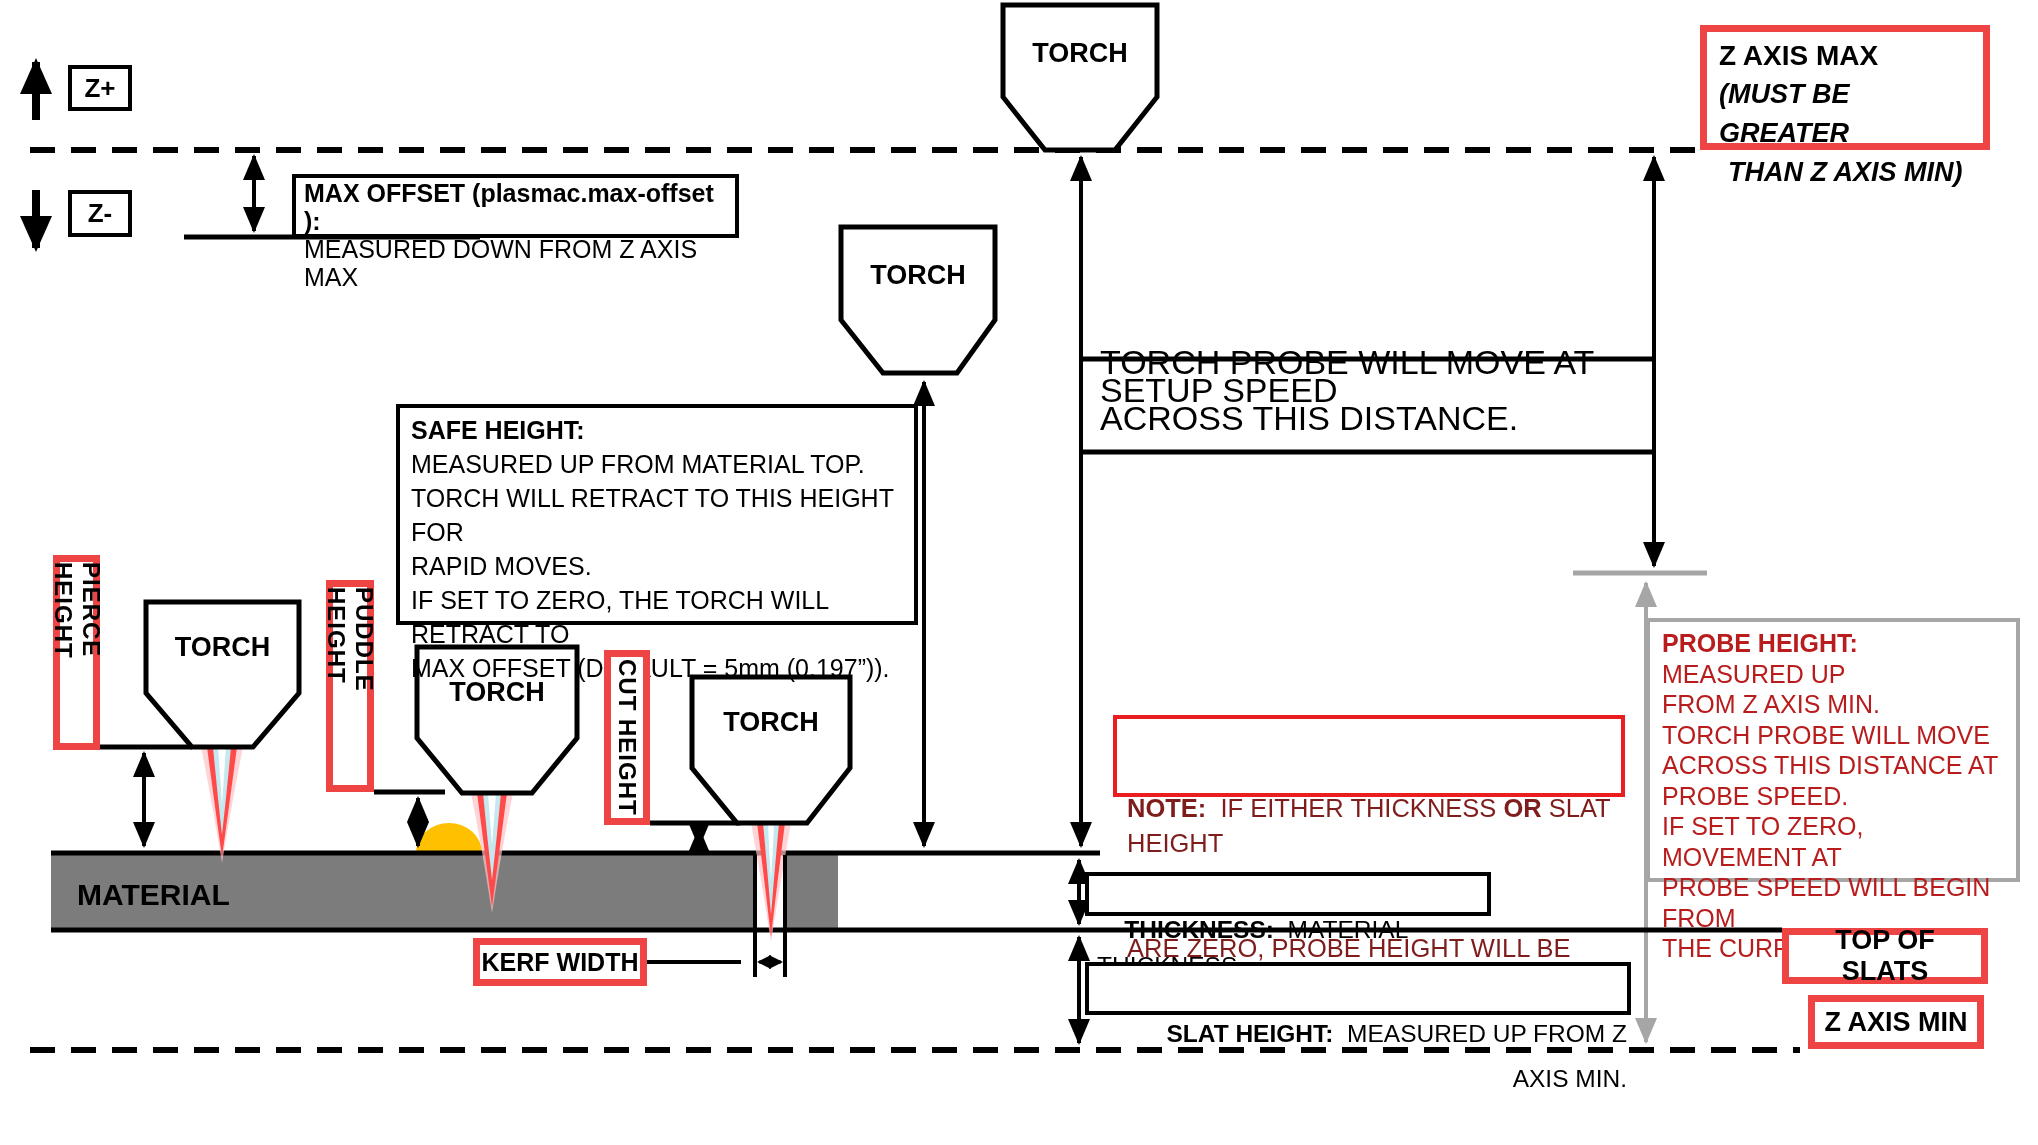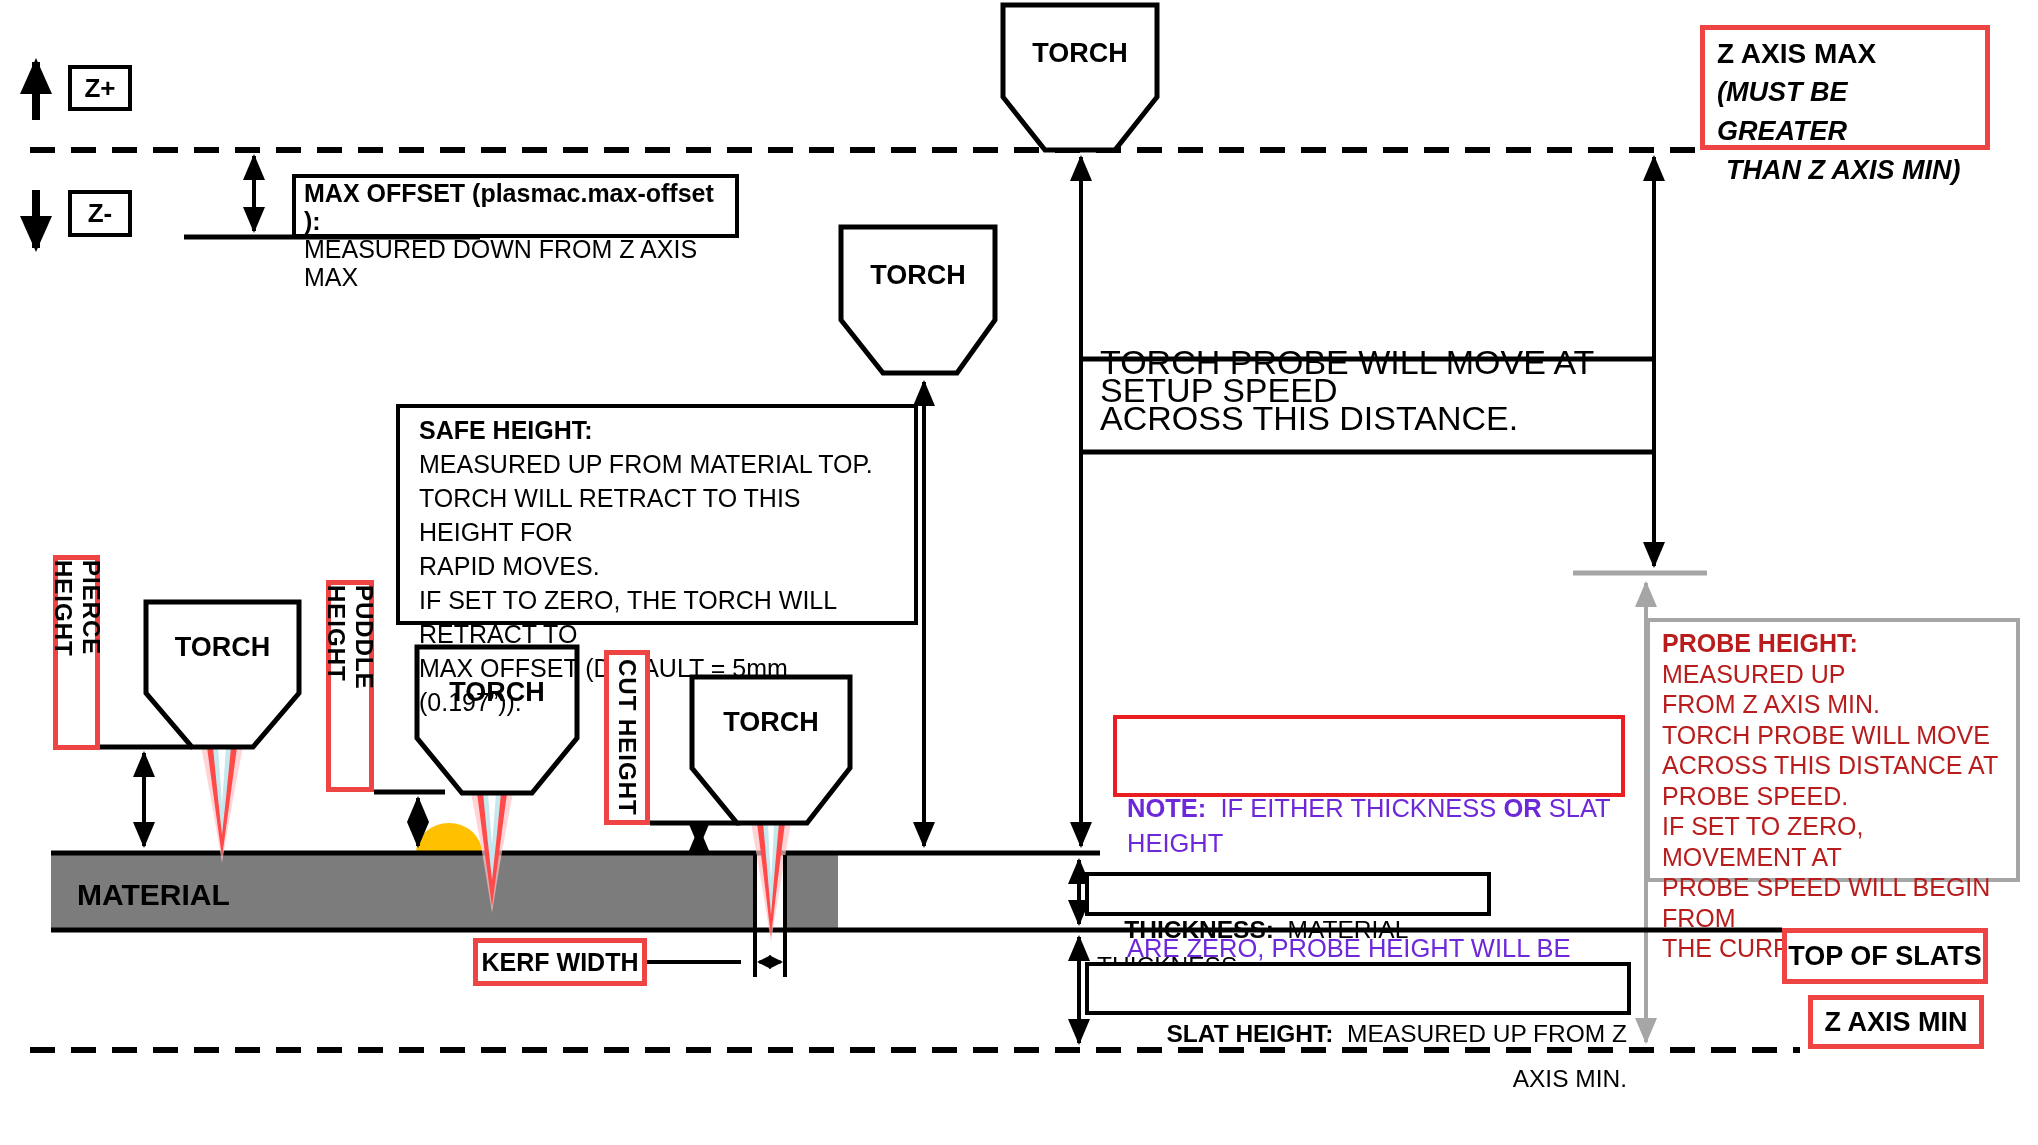--- a/index.html
+++ b/index.html
@@ -1,28 +1,28 @@
 <!DOCTYPE html>
 <html><head>
 <meta charset="utf-8">
 <style>
   html,body{margin:0;padding:0;background:#ffffff;}
   .stage{position:relative;width:2038px;height:1145px;background:#ffffff;
          font-family:"Liberation Sans",sans-serif;color:#000;overflow:hidden;}
   .abs{position:absolute;box-sizing:border-box;}
   .pre{white-space:pre-wrap;}
   .box{border:4px solid #000;background:#fff;}
-  .box5{border:5px solid #ef4444;background:#fff;}
+  .box5{border:7px solid #ef4444;background:#fff;}
   .center{display:flex;align-items:center;justify-content:center;text-align:center;}
   .b{font-weight:bold;}
   .torch-label{font-weight:bold;font-size:27px;text-align:center;}
   .vlabel{writing-mode:vertical-rl;font-weight:bold;font-size:24px;letter-spacing:1px;
           display:flex;align-items:center;justify-content:center;}
   svg{position:absolute;left:0;top:0;}
-  .note{border:4px solid #EA1D20;color:#6d28d9;background:#fff;}
+  .note{border:4px solid #EA1D20;color:#7f1d1d;background:#fff;}
   .graybox{border:4px solid #A6A6A6;color:#b91c1c;background:#fff;}
 </style>
 </head>
 <body>
 
 <div class="stage">
 
   <svg width="2038" height="1145" viewBox="0 0 2038 1145">
     <defs>
       <marker id="aE" markerUnits="userSpaceOnUse" markerWidth="26" markerHeight="22" refX="24" refY="11" orient="auto">
@@ -135,21 +135,21 @@
     <div class="b" style="font-size:28px;">Z AXIS MAX</div>
     <div style="font-size:27px;font-style:italic;font-weight:600;">(MUST BE GREATER</div>
     <div style="font-size:27px;font-style:italic;font-weight:600;margin-left:9px;">THAN Z AXIS MIN)</div>
   </div>
 
   <div class="abs" style="left:1100px;top:348px;width:548px;font-size:34px;line-height:28px;">
     <div>TORCH PROBE WILL MOVE AT SETUP SPEED</div>
     <div>ACROSS THIS DISTANCE.</div>
   </div>
 
-  <div class="abs box" style="left:396px;top:404px;width:522px;height:221px;padding:5px 19px;font-size:25px;line-height:34px;">
+  <div class="abs box" style="left:396px;top:404px;width:522px;height:221px;padding:5px 11px;font-size:25px;line-height:34px;">
     <div class="b">SAFE HEIGHT:</div>
     <div>MEASURED UP FROM MATERIAL TOP.</div>
     <div>TORCH WILL RETRACT TO THIS HEIGHT FOR</div>
     <div>RAPID MOVES.</div>
     <div>IF SET TO ZERO, THE TORCH WILL RETRACT TO</div>
     <div>MAX OFFSET (DEFAULT = 5mm (0.197”)).</div>
   </div>
 
   <div class="abs box5 vlabel" style="left:53px;top:555px;width:47px;height:195px;">
     <span>PIERCE HEIGHT</span>

